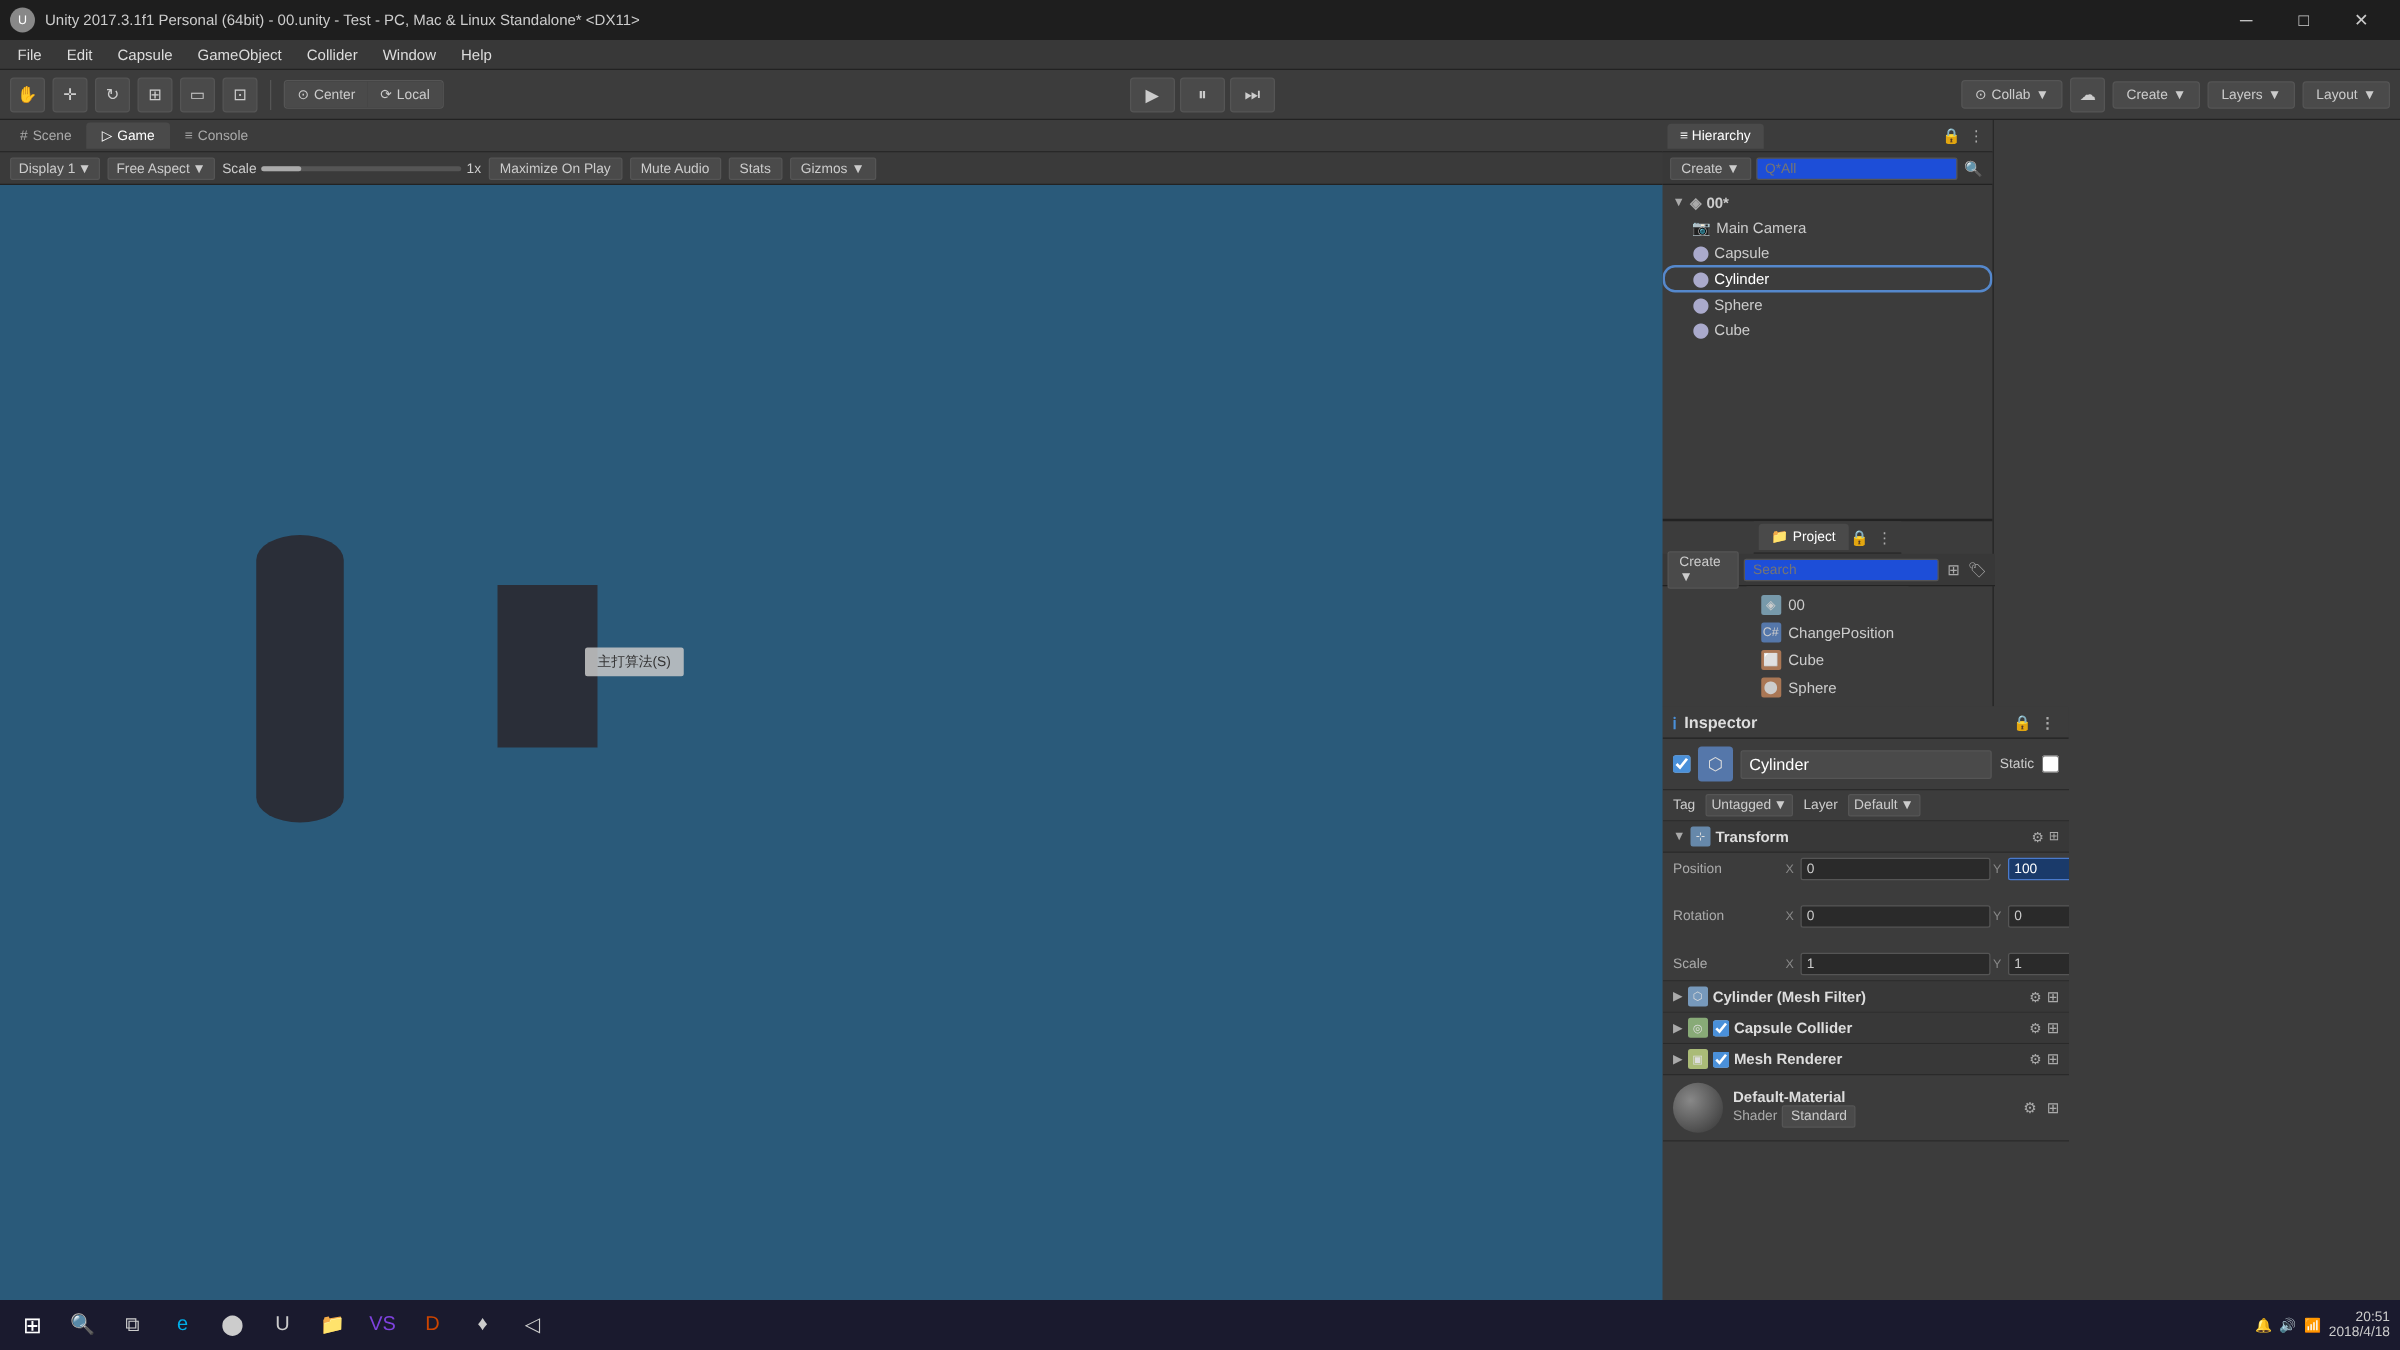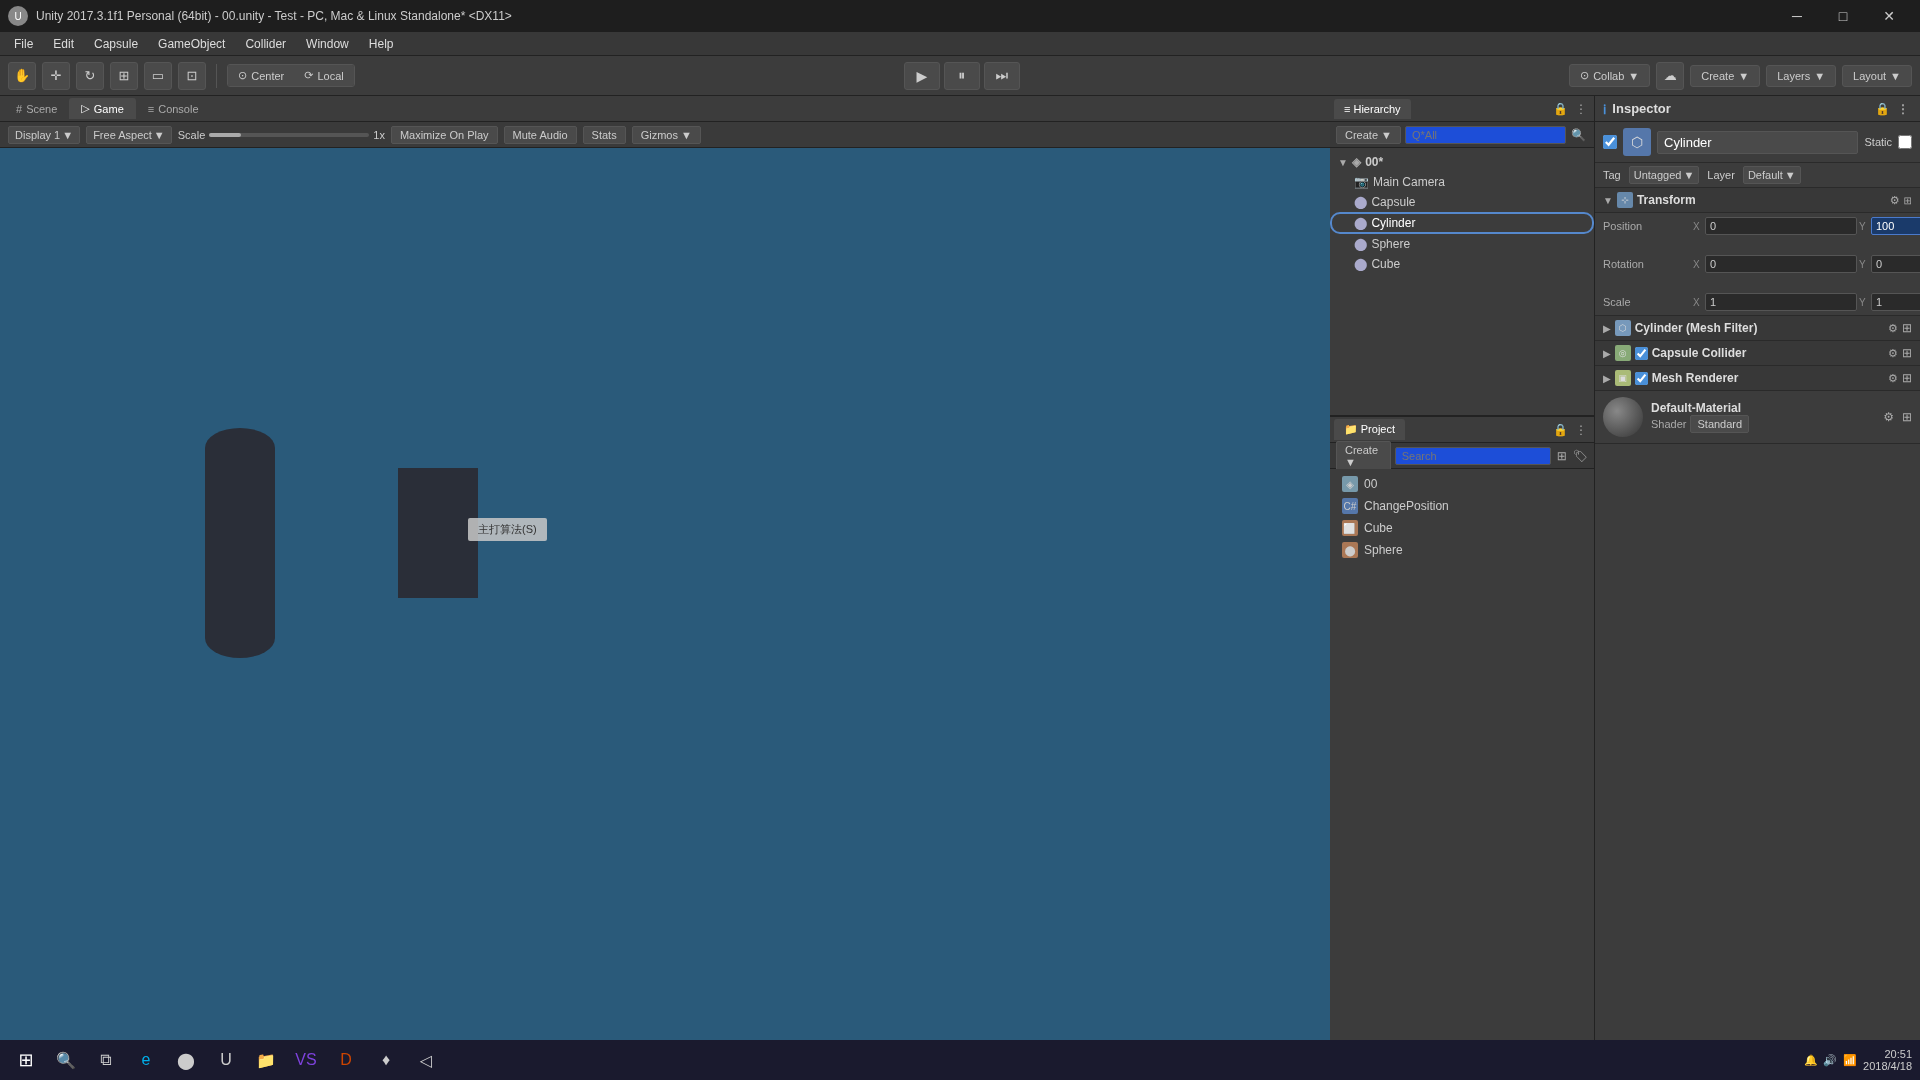--- a/index.html
+++ b/index.html
@@ -463,20 +463,21 @@
       color: #ccc;
       font-size: 12px;
       cursor: pointer;
       text-align: center;
     }
     #project-section {
       flex: 1;
       display: flex;
       flex-direction: column;
       border-top: 1px solid #222;
+      align-items: center;
     }
     .project-toolbar {
       height: 26px;
       background: #383838;
       display: flex;
       align-items: center;
       padding: 0 6px;
       gap: 4px;
       border-bottom: 1px solid #222;
     }
@@ -664,21 +665,21 @@
       <div class="scene-cylinder"></div>
 
       <div class="scene-cube"></div>
 
       <div class="scene-tooltip">
         <span>主打算法(S)</span>
       </div>
     </div>
   </div>
 
-  <div style="display:flex; width:590px; ">
+  <div style="display:flex; width:590px; flex-direction:column;">
 
     <div style="width:265px; display:flex; flex-direction:column; border-right:1px solid #222;">
 
       <div id="hierarchy-section">
         <div class="panel-tab-bar">
           <div class="panel-tab active">
             <span>≡</span>
             <span>Hierarchy</span>
           </div>
           <div style="margin-left:auto; display:flex; gap:2px; align-items:center;">

